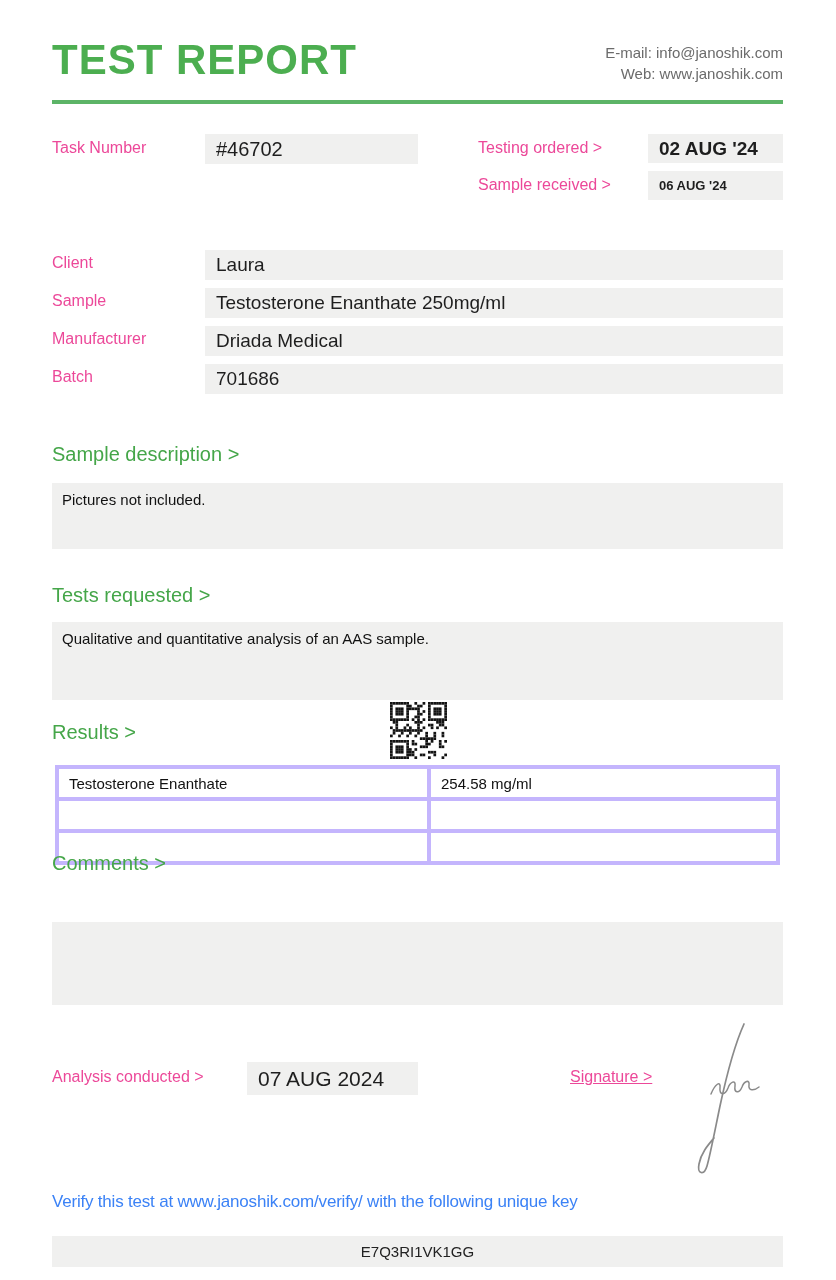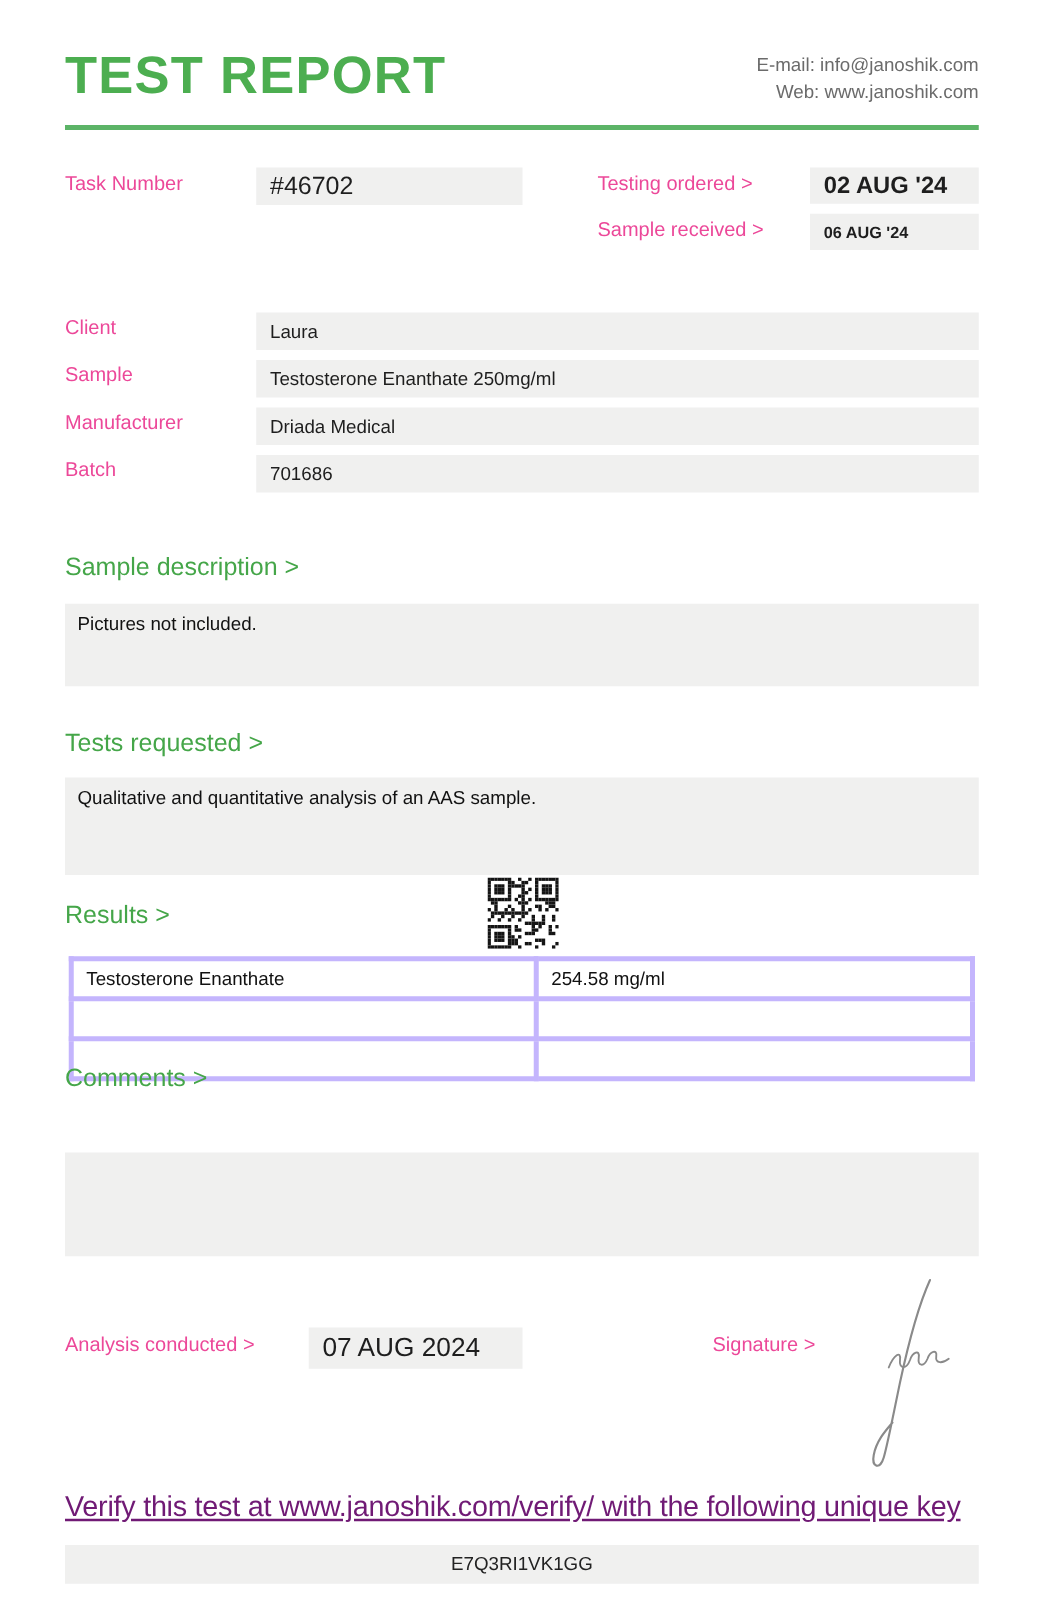--- a/index.html
+++ b/index.html
@@ -18,21 +18,21 @@
   .title{left:52px;top:36px;font-size:42px;font-weight:bold;letter-spacing:1px;color:#4cae50;}
   .logo-wrap{left:352px;top:8px;width:132px;text-align:center;}
   .logo-text{font-size:25px;font-weight:bold;letter-spacing:1px;margin-top:2px;}
   .logo-dark{color:#4a4a4a;}
   .logo-green{color:#3fae49;}
   .contact{right:53px;top:42px;text-align:right;font-size:15px;color:#6b6b6b;line-height:21px;}
   .rule{left:52px;top:100px;width:731px;height:4px;background:#5cb467;}
 
   
   .lbl{font-size:16px;color:#ec4899;}
-  .val{font-size:15px;color:#1e1e1e;}
+  .val{font-size:19px;color:#1e1e1e;}
   .fieldbox{display:flex;align-items:center;padding-left:11px;box-sizing:border-box;}
 
   .task-label{left:52px;top:139px;}
   .task-box{left:205px;top:134px;width:213px;height:30px;font-size:20px;}
   .ordered-label{left:478px;top:139px;width:166px;text-align:left;}
   .ordered-box{left:648px;top:134px;width:135px;height:29px;font-size:19px;font-weight:bold;}
   .received-label{left:478px;top:176px;width:166px;text-align:left;}
   .received-box{left:648px;top:171px;width:135px;height:29px;font-size:13px;font-weight:bold;}
 
   .inforow-label{left:52px;}
@@ -48,24 +48,24 @@
     height:28px;
     font-size:15px;
     padding:0 0 0 10px;
     color:#111;
   }
   .res-table td.c1{width:358px;}
   .qr{left:390px;top:702px;width:57px;height:57px;}
 
   .analysis-label{left:52px;top:1068px;}
   .analysis-box{left:247px;top:1062px;width:171px;height:33px;font-size:21px;}
-  .sig-label{left:570px;top:1068px;}
+  .sig-label{left:570px;top:1068px;text-decoration:underline;}
   .sig-img{left:680px;top:1018px;}
 
-  .verify{left:52px;top:1192px;width:731px;font-size:23px;color:#701a75;letter-spacing:-0.2px;text-decoration:underline;}
+  .verify{left:52px;top:1192px;width:731px;font-size:17px;color:#3b82f6;letter-spacing:-0.2px;}
   .key-box{left:52px;top:1236px;width:731px;height:31px;display:flex;align-items:center;justify-content:center;font-size:15px;color:#222;}
 </style>
 </head>
 <body>
 
 <div class="page">
 
   <div class="abs title">TEST REPORT</div>
 
 

